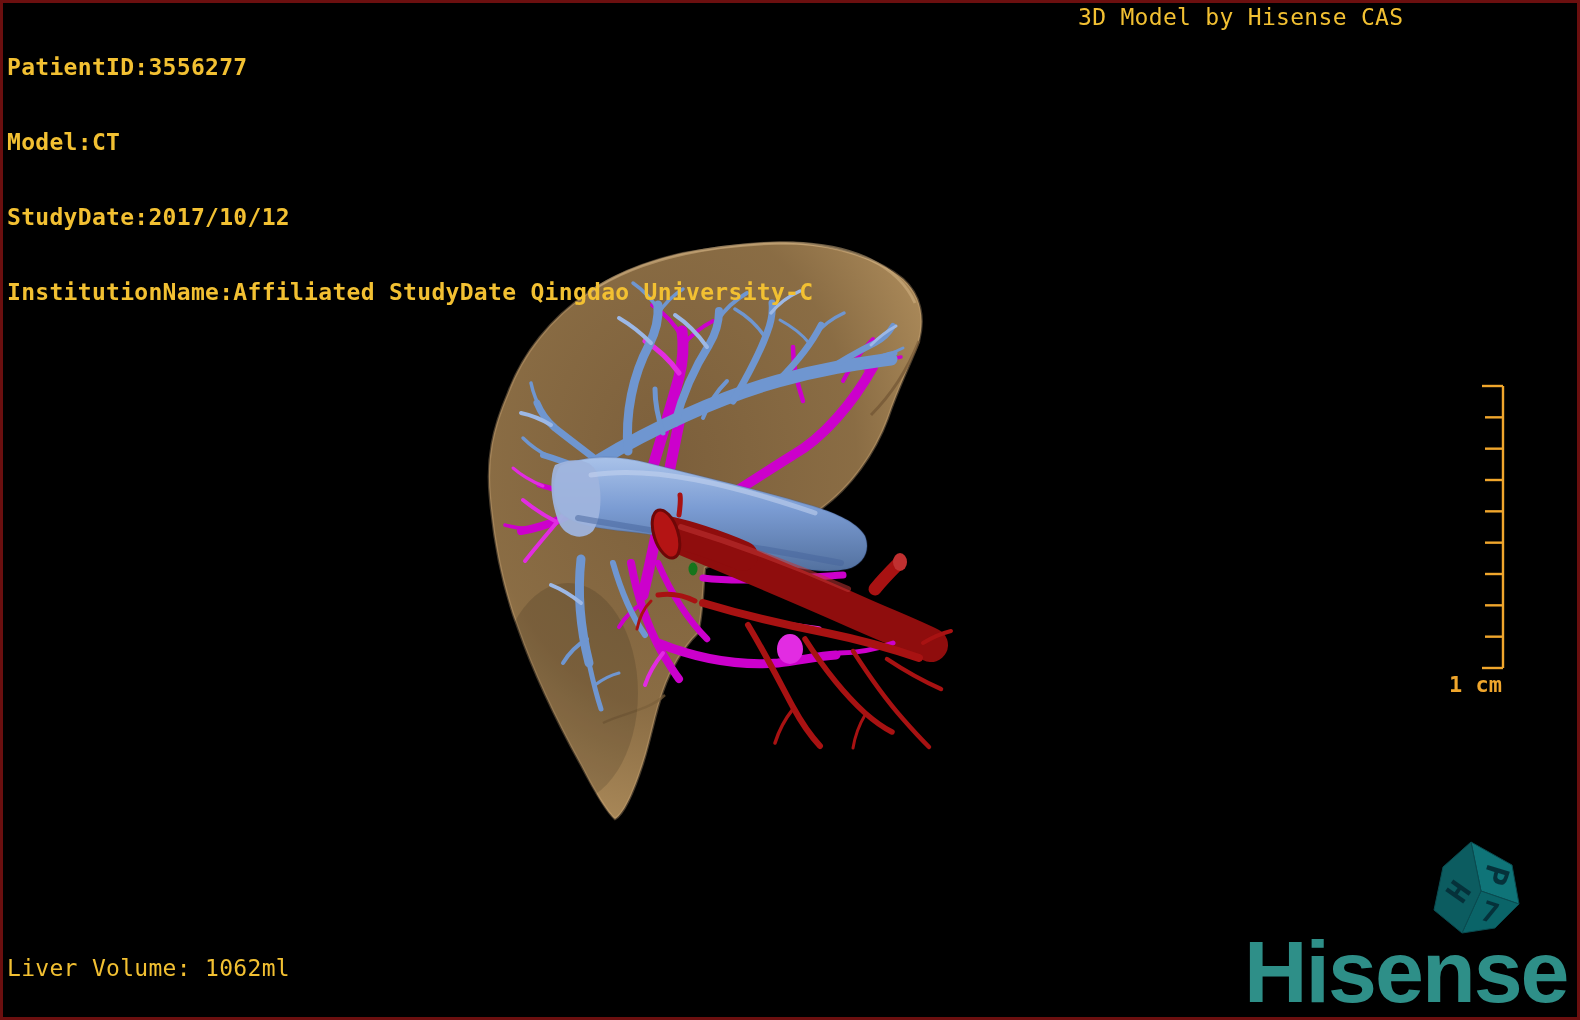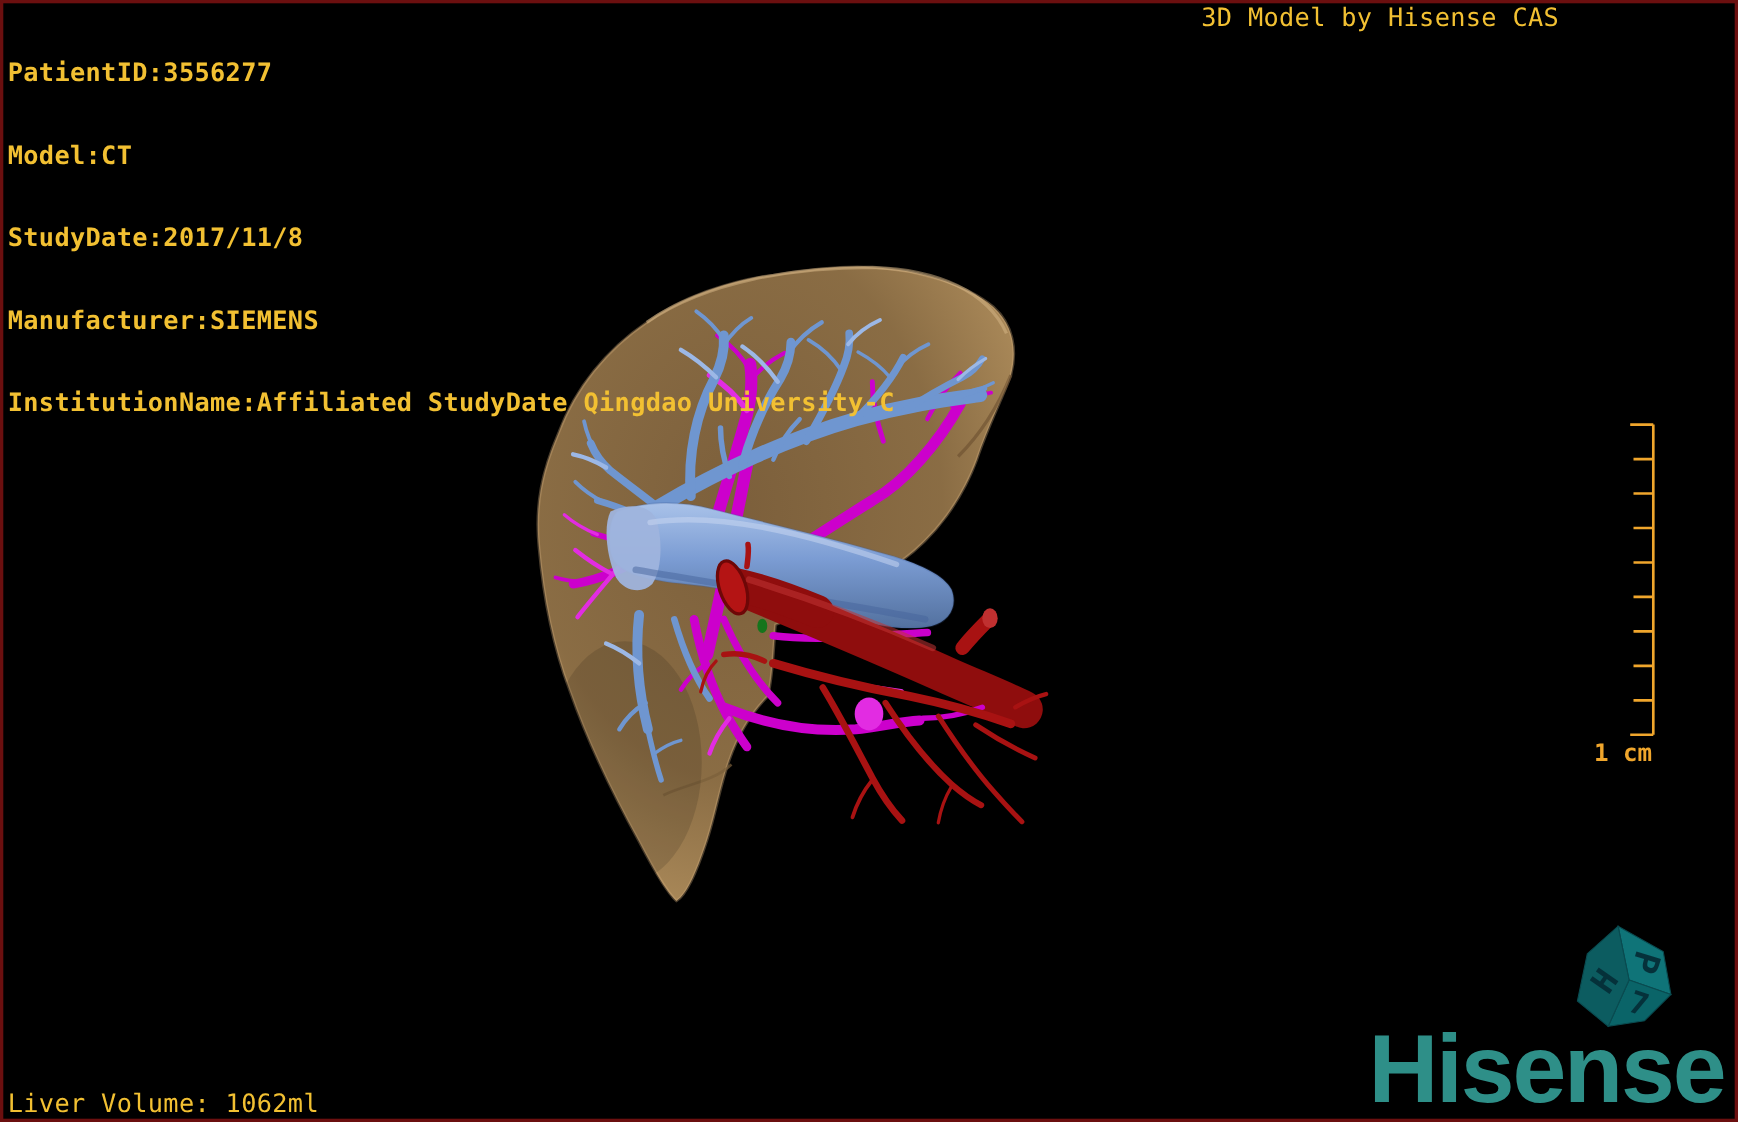--- a/index.html
+++ b/index.html
@@ -14,22 +14,22 @@
   }
   .viewport{position:absolute;left:0;top:0;width:1574px;height:1014px;}
   .overlay{
     position:absolute;
     color:var(--overlay-text,#f2c032);
     font-size:23px;line-height:25px;
     letter-spacing:0.3px;
     white-space:pre;
   }
   .tl{left:4px;top:2px;font-weight:bold;}
-  .tr{left:1075px;top:2px;margin-left:14px;}
-  .bl{left:4px;top:953px;margin-top:36px;}
+  .tr{left:1075px;top:2px;}
+  .bl{left:4px;top:953px;}
   .logo{
     position:absolute;
     left:1241px;top:925px;
     font-family:"Liberation Sans", sans-serif;
     font-weight:bold;
     font-size:88px;
     letter-spacing:-2px;
     color:var(--logo-teal,#2e8f88);
     line-height:1;
   }
@@ -233,22 +233,21 @@
       <polygon points="1468,839 1478,888 1459,930 1431,907 1440,864" fill="#0c5c60" stroke="#0a4b50" stroke-width="1"></polygon>
       <text class="cube-letter" font-size="30" x="1456" y="899" transform="rotate(-55 1456 889)">H</text>
       <text class="cube-letter" font-size="32" x="1493" y="883" transform="rotate(107 1493 872)">P</text>
       <text class="cube-letter" font-size="28" x="1487" y="919" transform="rotate(18 1487 909)">7</text>
     </g>
   </svg>
 
   <div class="overlay tl">
     <div>PatientID:3556277</div>
     <div>Model:CT</div>
-    <div>StudyDate:2017/11/8</div>
-    <div>Manufacturer:SIEMENS</div>
+    <div>StudyDate:2017/10/12</div>
     <div>InstitutionName:Affiliated StudyDate Qingdao University-C</div>
   </div>
 
   <div class="overlay tr">3D Model by Hisense CAS</div>
 
   <div class="overlay bl">Liver Volume: 1062ml</div>
 
   <div class="logo">Hisense</div>
 
 </div>

